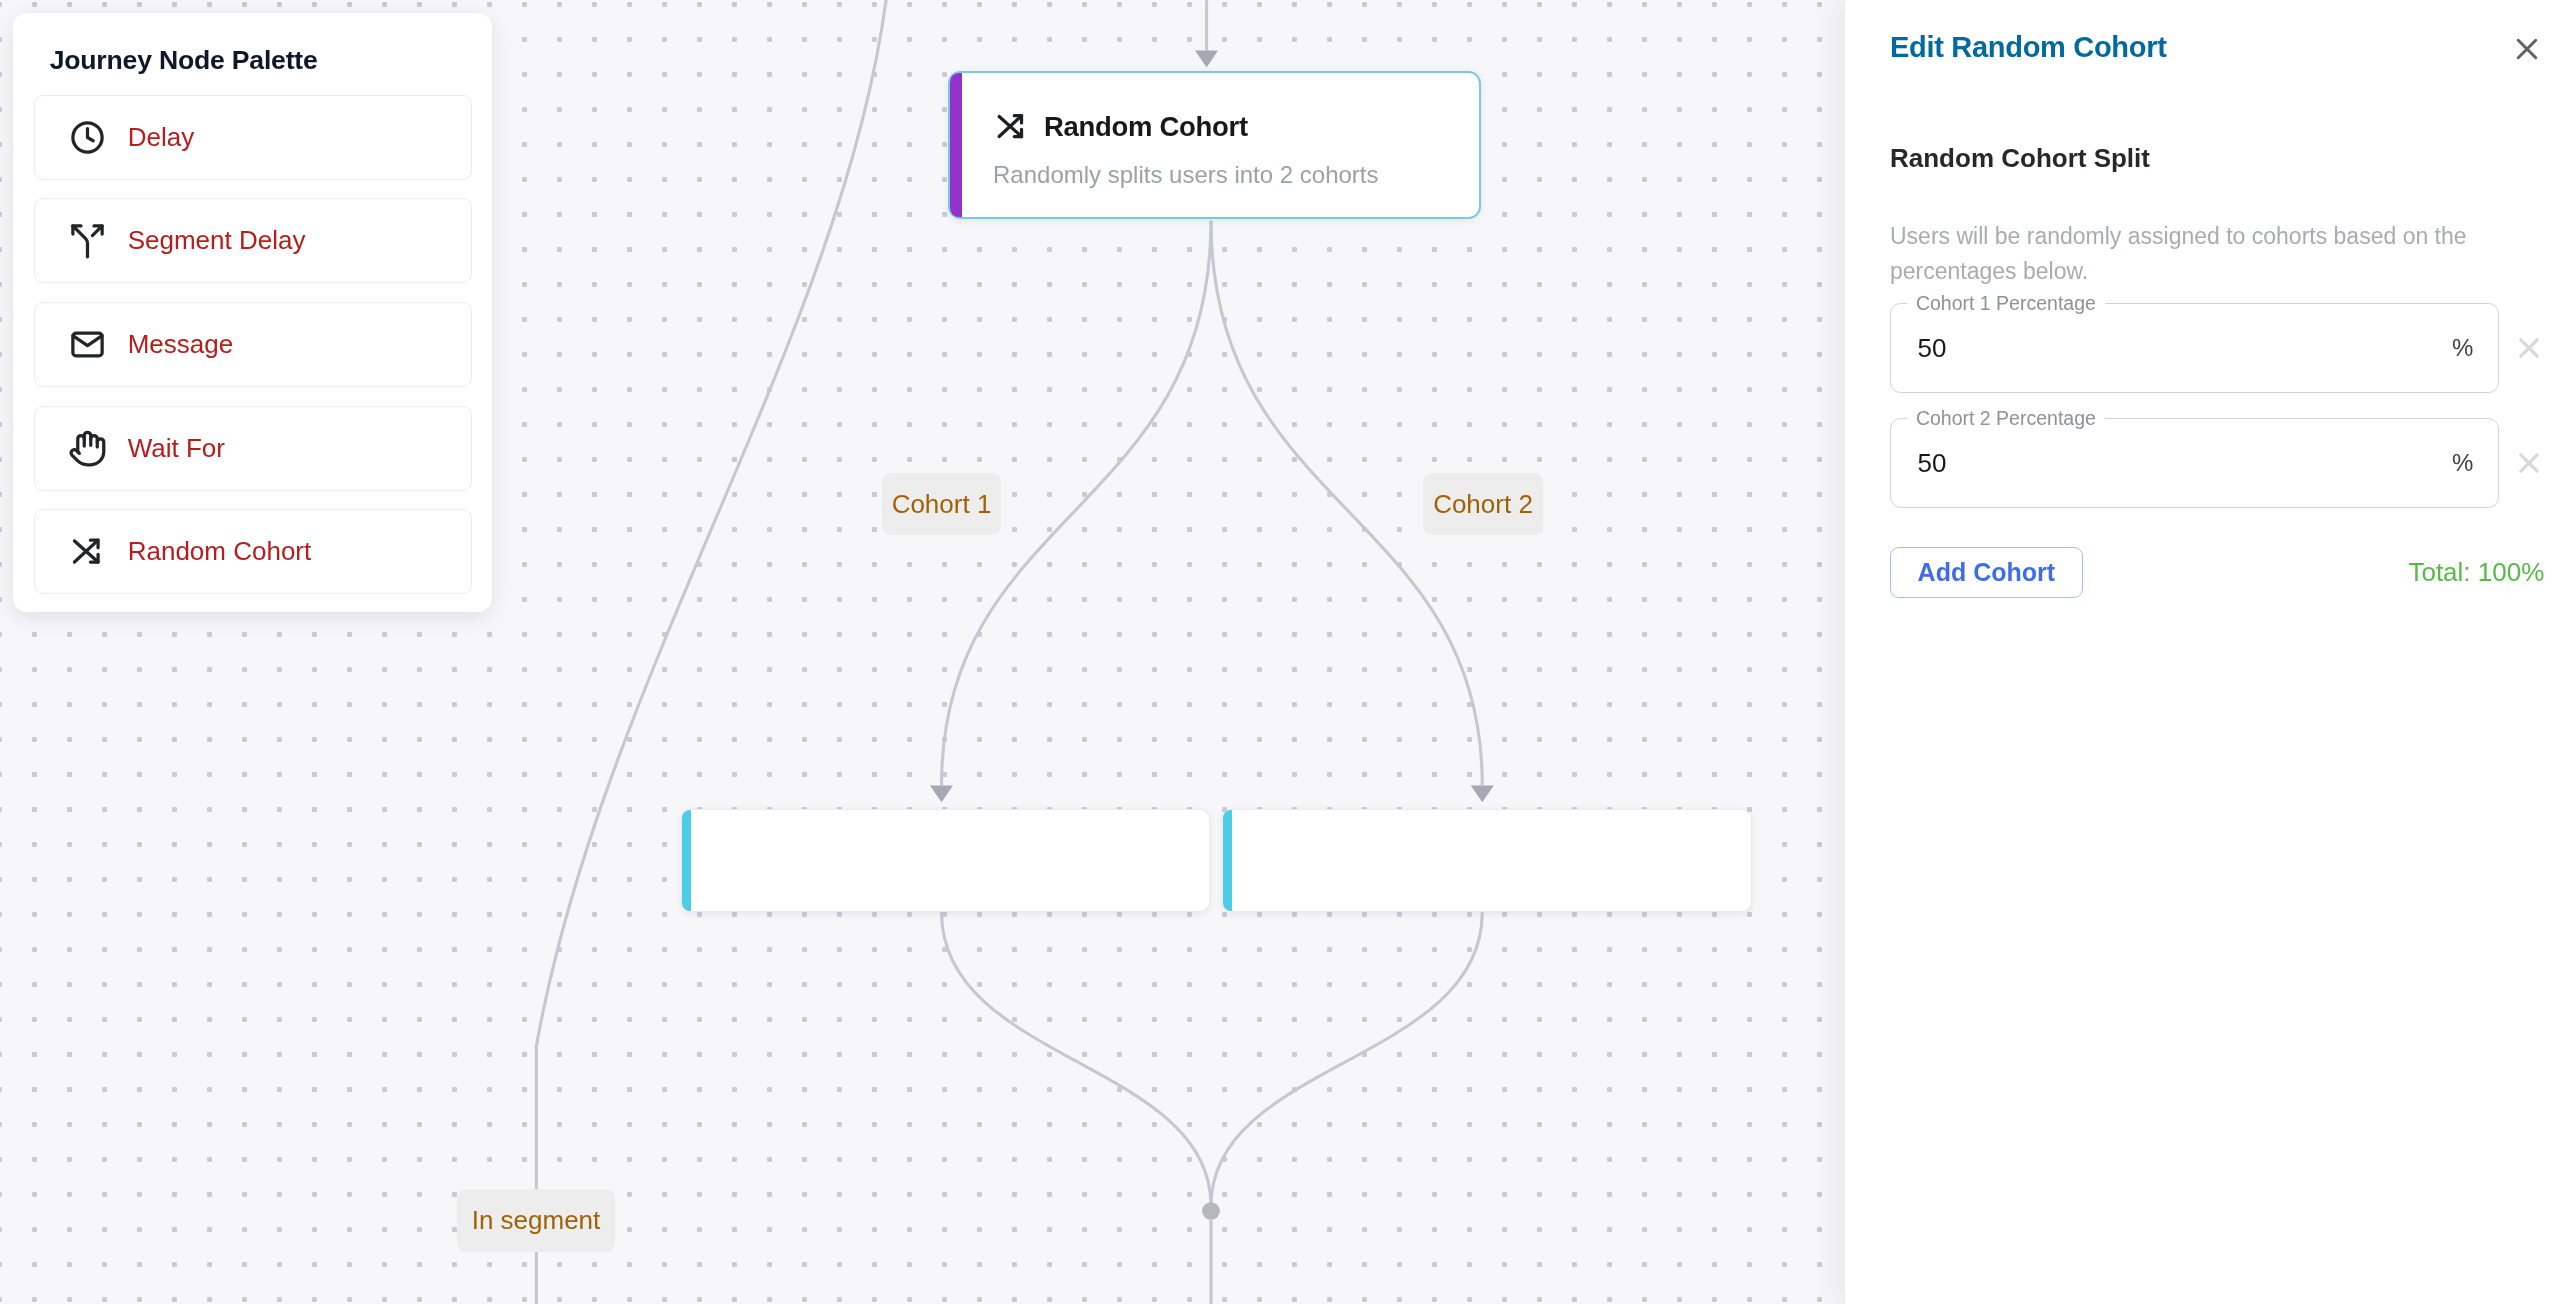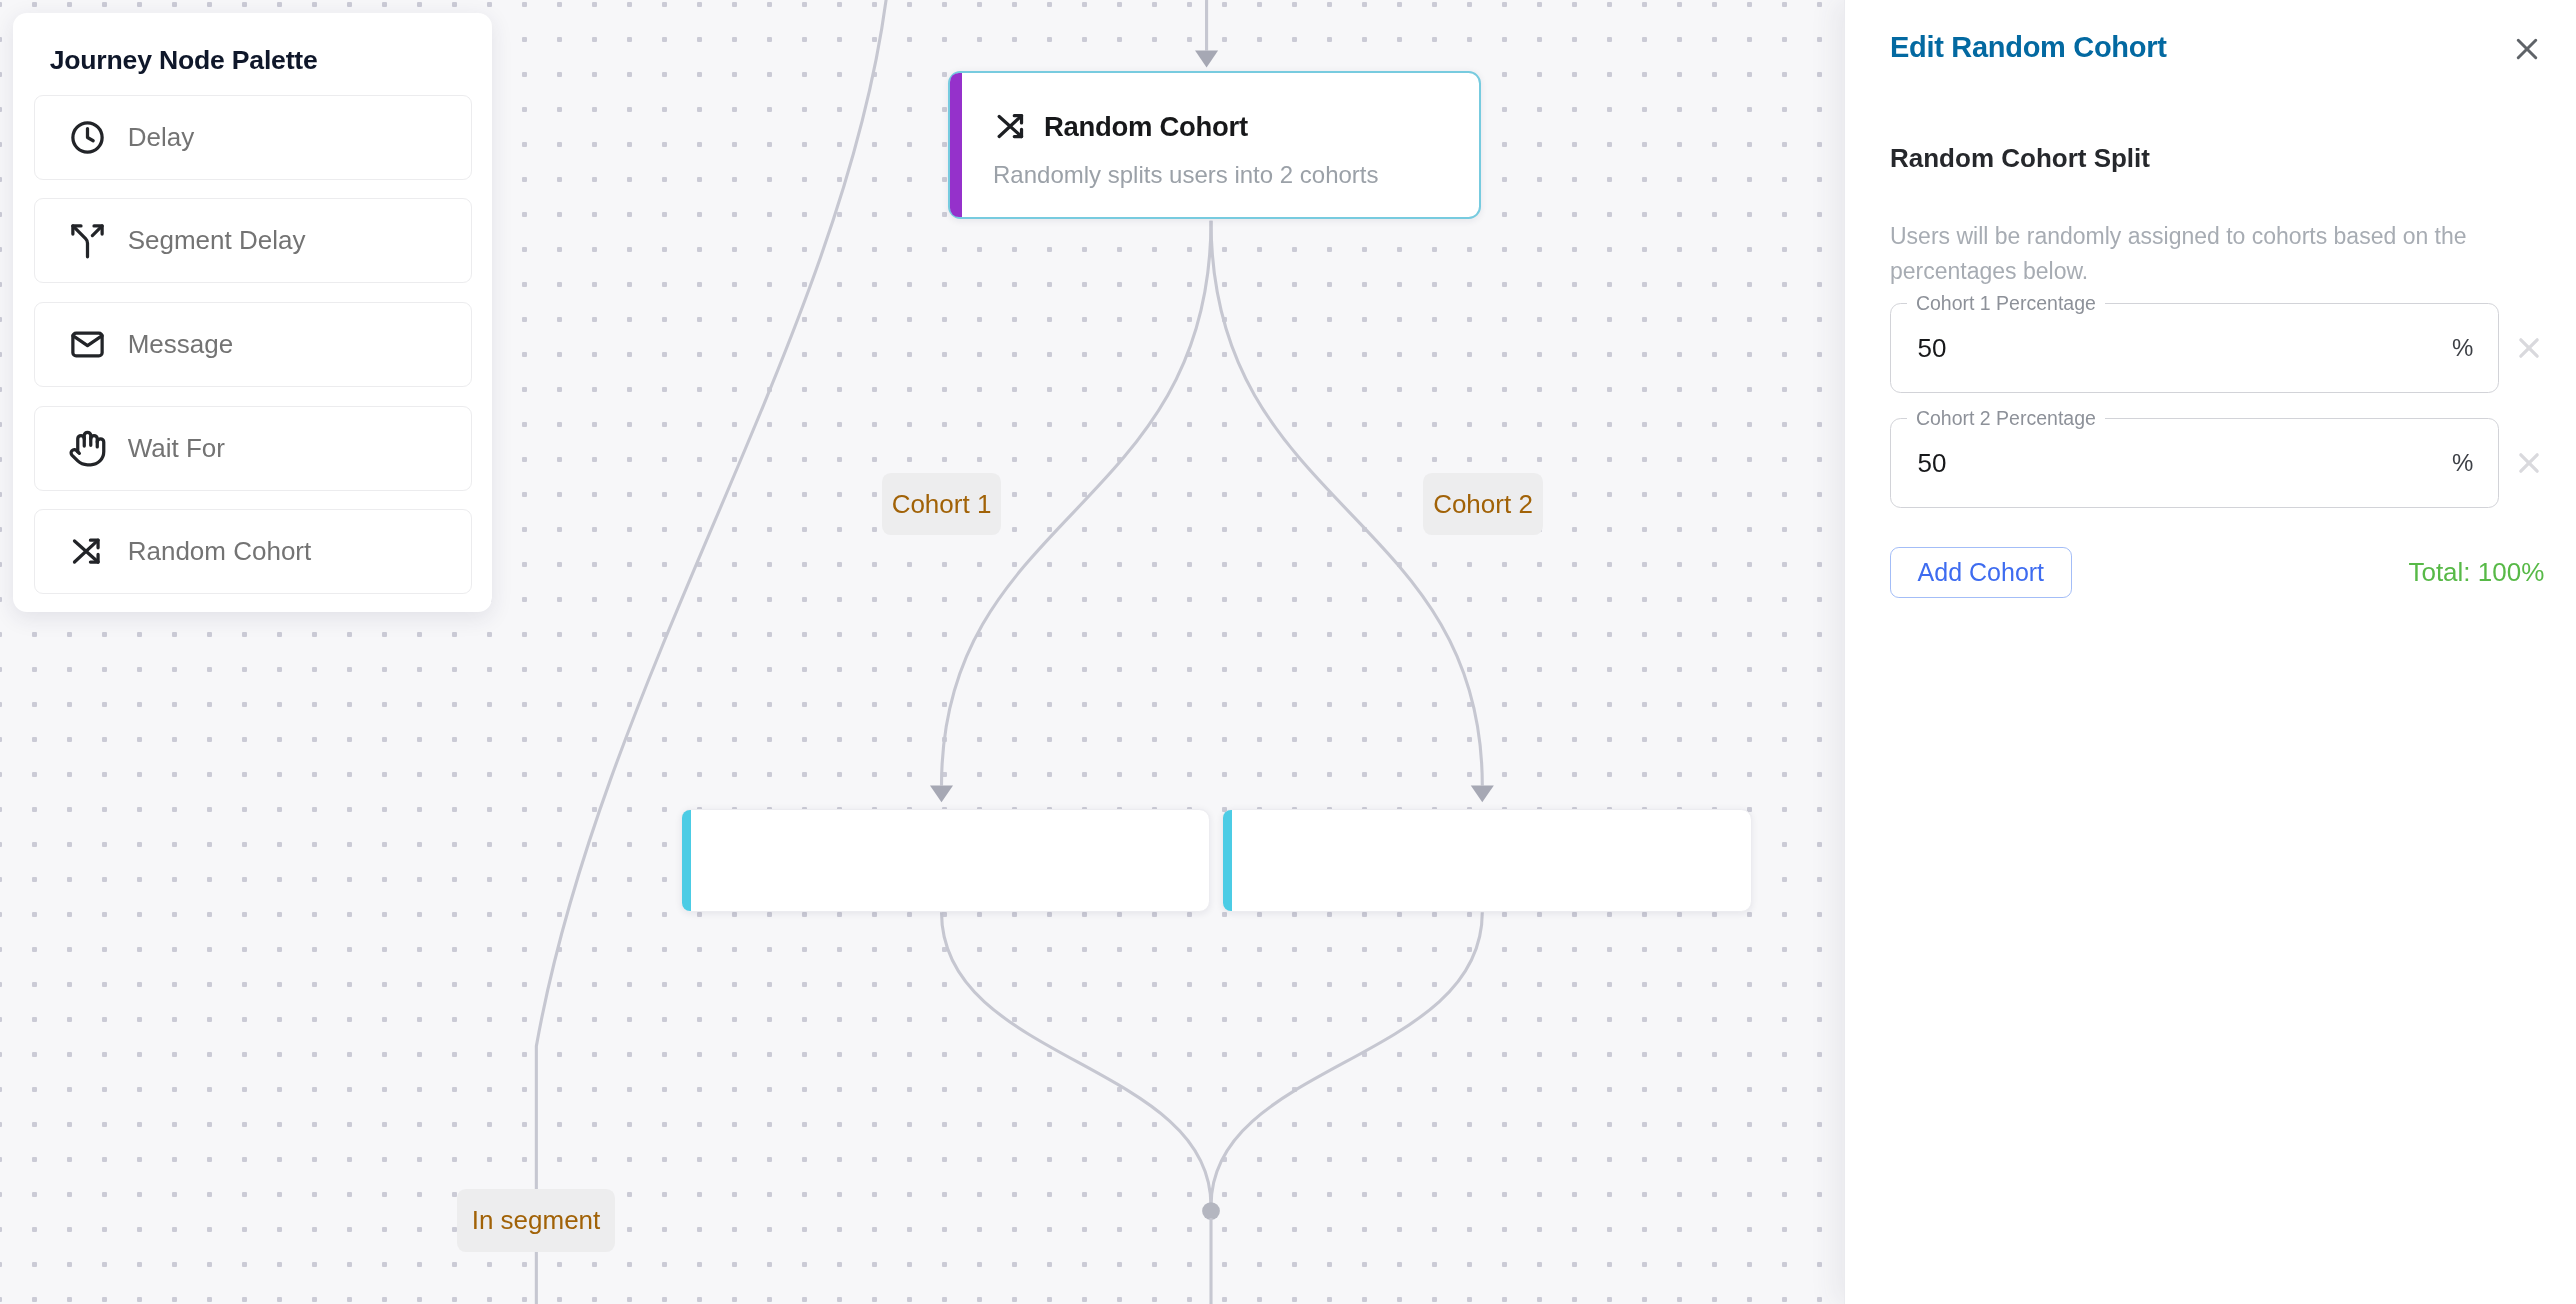--- a/index.html
+++ b/index.html
@@ -39,21 +39,21 @@
   .node-icon { color:#1d1f23; flex:0 0 auto; }
 
   
   .palette { position:absolute; left:13.3px; top:13.3px; width:479px; height:599px;
     background:#fff; border-radius:14px; box-shadow:0 5.3px 21px rgba(40,40,80,.10);
     padding:32px 20.4px 0 20.4px; }
   .palette-title { font-size:26.6px; font-weight:700; color:#0f172a; margin-left:16px; letter-spacing:-0.2px; }
   .palette-item { height:85px; border:1.8px solid #ececee; border-radius:8.9px;
     background:#fff; display:flex; align-items:center; padding-left:33px; gap:21px;
     margin-top:18.6px; cursor:grab; }
-  .palette-item .p-label { font-size:26px; color:#737373; }
+  .palette-item .p-label { font-size:26px; color:#b91c1c; }
   .palette-item .node-icon { color:#222428; }
 
   
   .panel { position:absolute; left:1844px; top:0; width:732px; height:1305px;
     background:#fff; border-left:0.9px solid #ebebef;
     box-shadow:-10.6px 0 25px rgba(50,50,80,.07);
     padding:30px 17.7px 0 45px; }
   .panel-header { display:flex; justify-content:space-between; align-items:flex-start; }
   .panel-title { font-size:29px; font-weight:700; color:#0369a1; line-height:34px; letter-spacing:-0.3px; }
   .close-btn { background:none; border:none; cursor:pointer; padding:3.5px; margin-right:12.4px; color:#5f6368; }
@@ -70,21 +70,21 @@
     font-family:"Liberation Sans", sans-serif; font-size:26px; color:#17181a;
     padding:0 0 0 26.6px; min-width:0; }
   .field-suffix { font-size:24px; color:#3c3f45; padding-right:25px; }
   .remove-btn { background:none; border:none; cursor:pointer; width:59px;
     display:flex; align-items:center; justify-content:center; color:#d9d9dd; }
 
   .panel-actions { display:flex; justify-content:space-between; align-items:center;
     margin-top:39px; padding-right:14px; }
   .add-cohort-btn { height:51px; padding:0 26.6px; background:#fff;
     border:1.8px solid #a3bdf7; border-radius:8.9px; color:#3e6cf0;
-    font-family:"Liberation Sans", sans-serif; font-size:25px; cursor:pointer; }
+    font-family:"Liberation Sans", sans-serif; font-size:25px; cursor:pointer;font-weight:bold; }
   .total-label { font-size:26px; color:#57b947; }
 </style>
 </head>
 <body>
 
 <div class="canvas">
 
   <svg class="edges" width="1844" height="1305" viewBox="0 0 2080 1472">
 
     <path class="edge" d="M1361 0 V57"></path>

